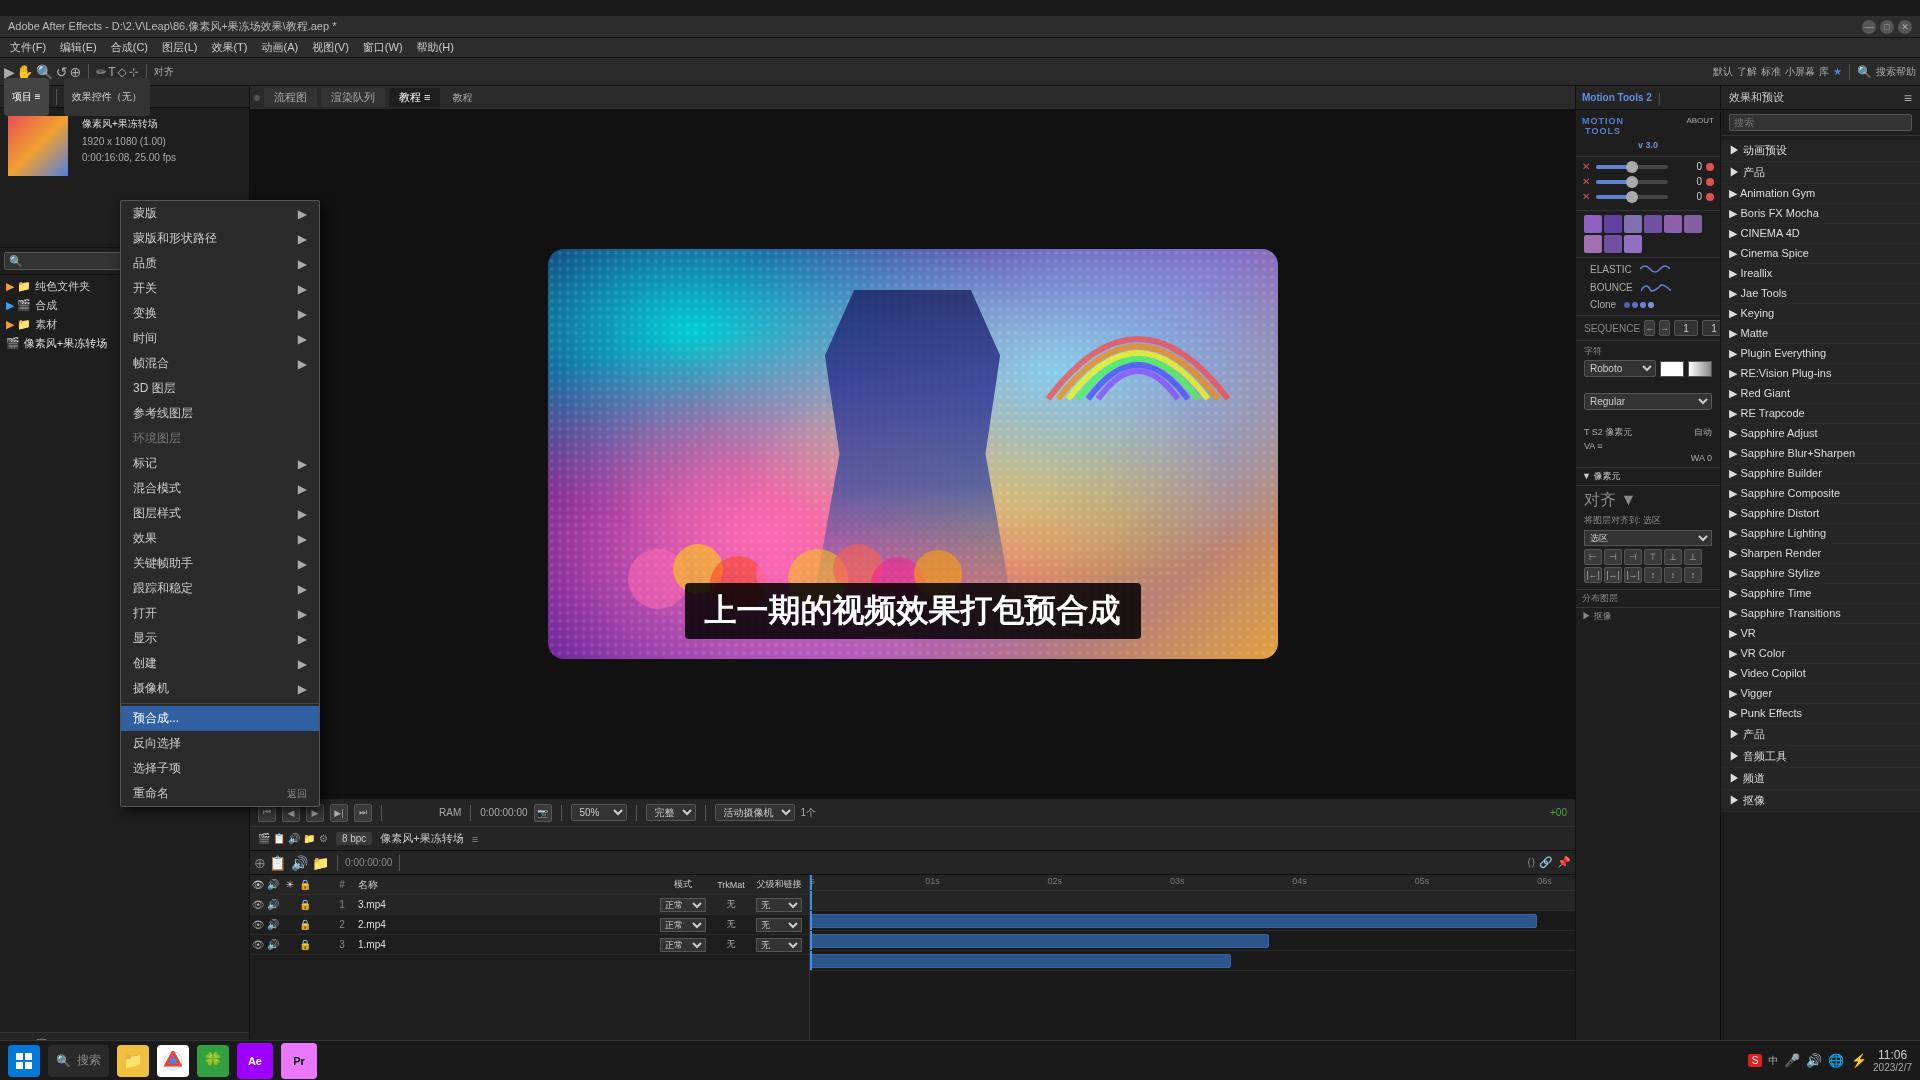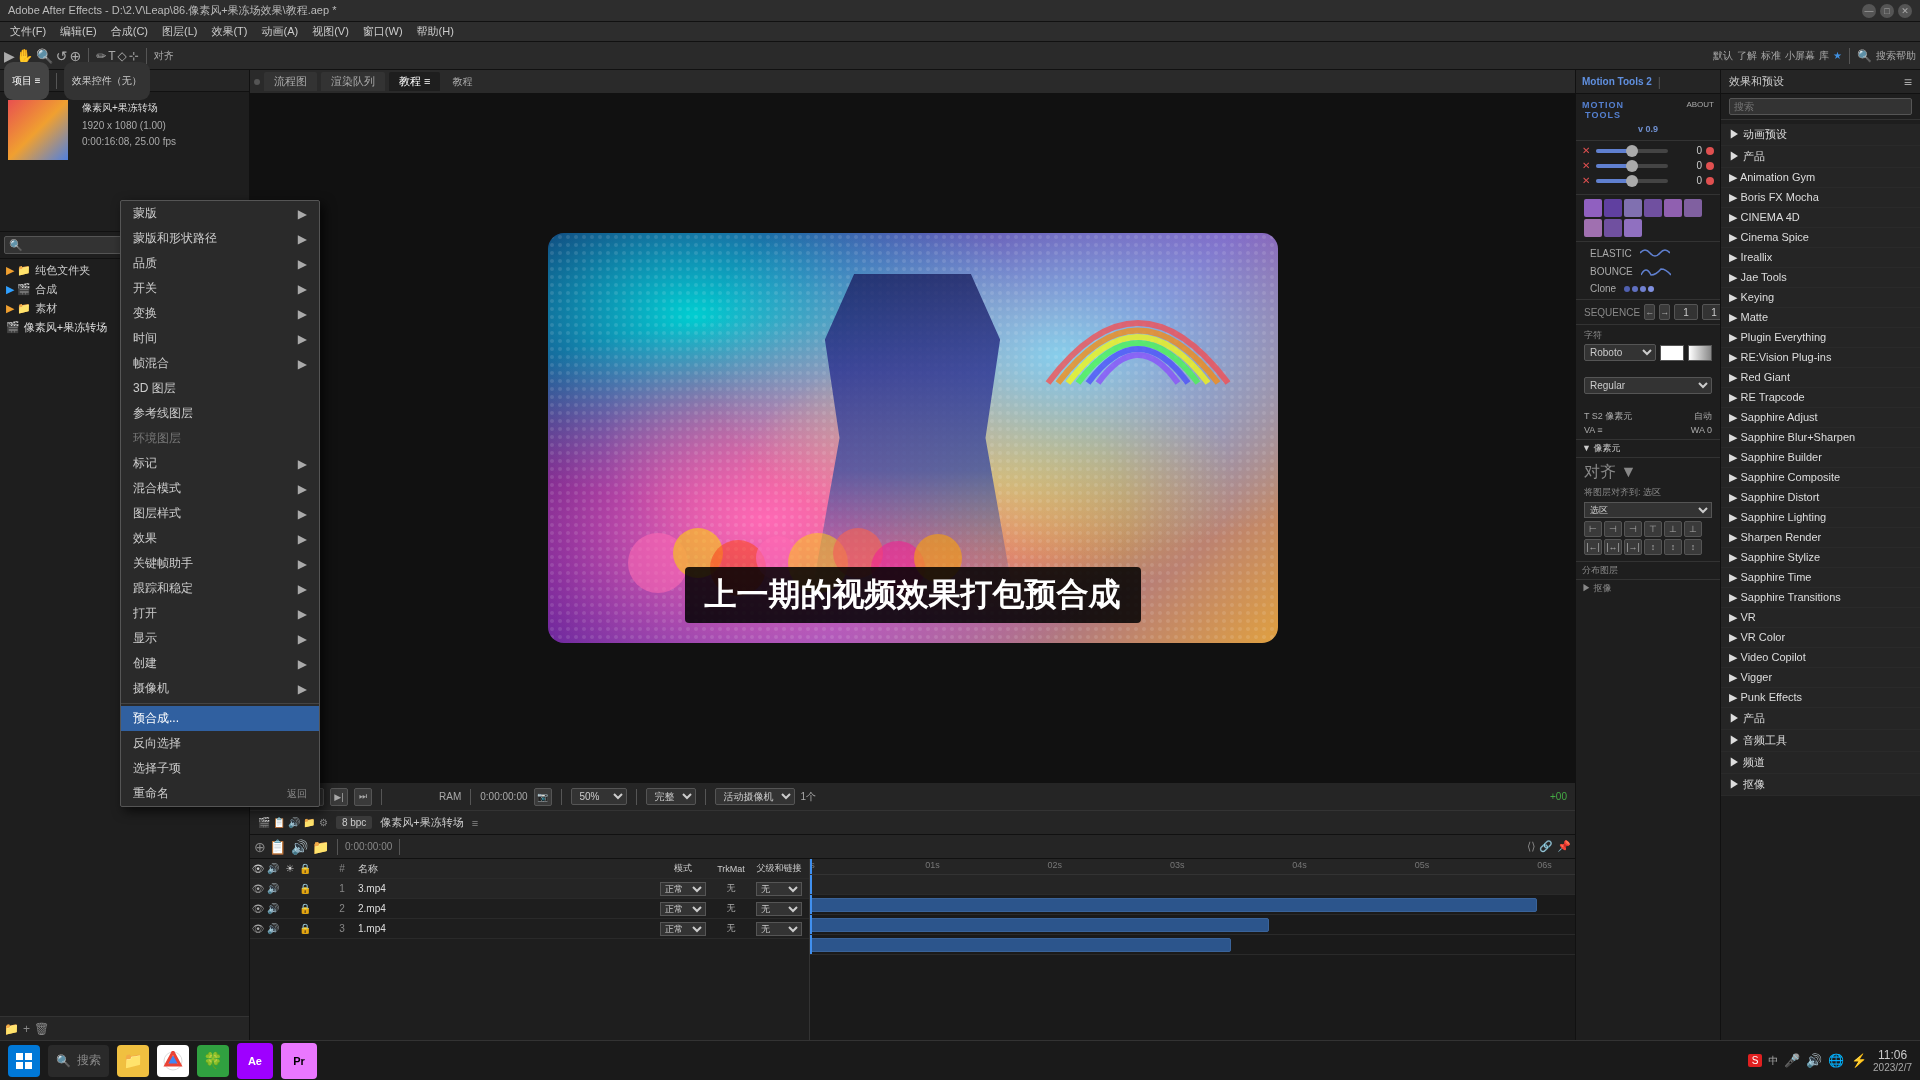--- a/index.html
+++ b/index.html
@@ -16,20 +16,21 @@
     
     #title-bar {
       height: 22px;
       background: #2d2d2d;
       display: flex;
       align-items: center;
       padding: 0 8px;
       border-bottom: 1px solid #111;
       font-size: 11px;
       color: #bbb;
+      margin-top: 16px;
     }
     #title-bar .win-buttons { display: flex; gap: 4px; }
     .win-btn {
       width: 14px; height: 14px;
       border-radius: 50%;
       display: flex; align-items: center; justify-content: center;
       font-size: 9px; cursor: pointer;
     }
     .win-min { background: #555; color: #aaa; }
     .win-max { background: #555; color: #aaa; }
@@ -86,21 +87,21 @@
     #project-area {
       height: 140px;
       border-bottom: 1px solid #111;
       padding: 4px;
       display: flex;
       flex-direction: column;
     }
     .project-tab {
       padding: 12px 8px;
       background: #333;
-      border-radius: 9px;
+      border-radius: 4px;
       font-size: 10px;
       cursor: pointer;
     }
     .project-tab.active { background: #444; color: #fff; }
     #preview-thumb {
       width: 60px; height: 60px;
       background: linear-gradient(135deg, #e85050 0%, #f0a030 50%, #5080e0 100%);
       float: left;
       margin-right: 8px;
     }
@@ -988,21 +989,21 @@
     <div id="mt-header" style="height:24px;background:#252525;display:flex;align-items:center;padding:0 6px;gap:6px;border-bottom:1px solid #111;">
       <span style="font-size:10px;color:#6090e0;font-weight:bold;">Motion Tools 2</span>
       <span style="color:#555;font-size:12px;">|</span>
     </div>
 
     <div style="padding:6px;text-align:center;border-bottom:1px solid #333;">
       <div style="display:flex;justify-content:space-between;margin-bottom:4px;">
         <span style="font-size:9px;font-weight:bold;color:#5580d0;letter-spacing:1px;">MOTION<br>TOOLS</span>
         <span style="font-size:8px;color:#aaa;cursor:pointer;">ABOUT</span>
       </div>
-      <div style="font-size:9px;color:#7090d0;font-weight:bold;">v 0.9</div>
+      <div style="font-size:9px;color:#7090d0;font-weight:bold;">v 3.0</div>
     </div>
 
     <div style="padding:4px 6px;border-bottom:1px solid #333;">
       <div class="mt-row">
         <span style="color:#e05050;font-size:10px;width:10px;">✕</span>
         <div class="mt-slider" style="flex:1;">
           <div class="mt-slider-fill" style="width:50%;"></div>
           <div class="mt-slider-handle" style="left:50%;"></div>
         </div>
         <span class="mt-value">0</span>
@@ -1079,21 +1080,21 @@
         <div class="font-color-btn"></div>
         <div class="font-gradient-btn"></div>
       </div>
       <div class="font-row">
         <select class="font-select"><option>Regular</option></select>
       </div>
       <div style="display:flex;gap:4px;margin-bottom:2px;">
         <span style="font-size:9px;color:#aaa;">T S2 像素元</span>
         <span style="font-size:9px;color:#aaa;margin-left:auto;">自动</span>
       </div>
-      <div style="display:flex;gap:2px;">
+      <div style="display:flex;gap:2px;flex-direction:column;">
         <span style="font-size:9px;color:#aaa;">VA ≡</span>
         <span style="font-size:9px;color:#aaa;margin-left:auto;">WA 0</span>
       </div>
     </div>
 
     <div style="padding:2px 6px;border-top:1px solid #333;font-size:9px;">
       <div style="display:flex;justify-content:space-between;align-items:center;">
         <span style="cursor:pointer;">▼ 像素元</span>
       </div>
     </div>

